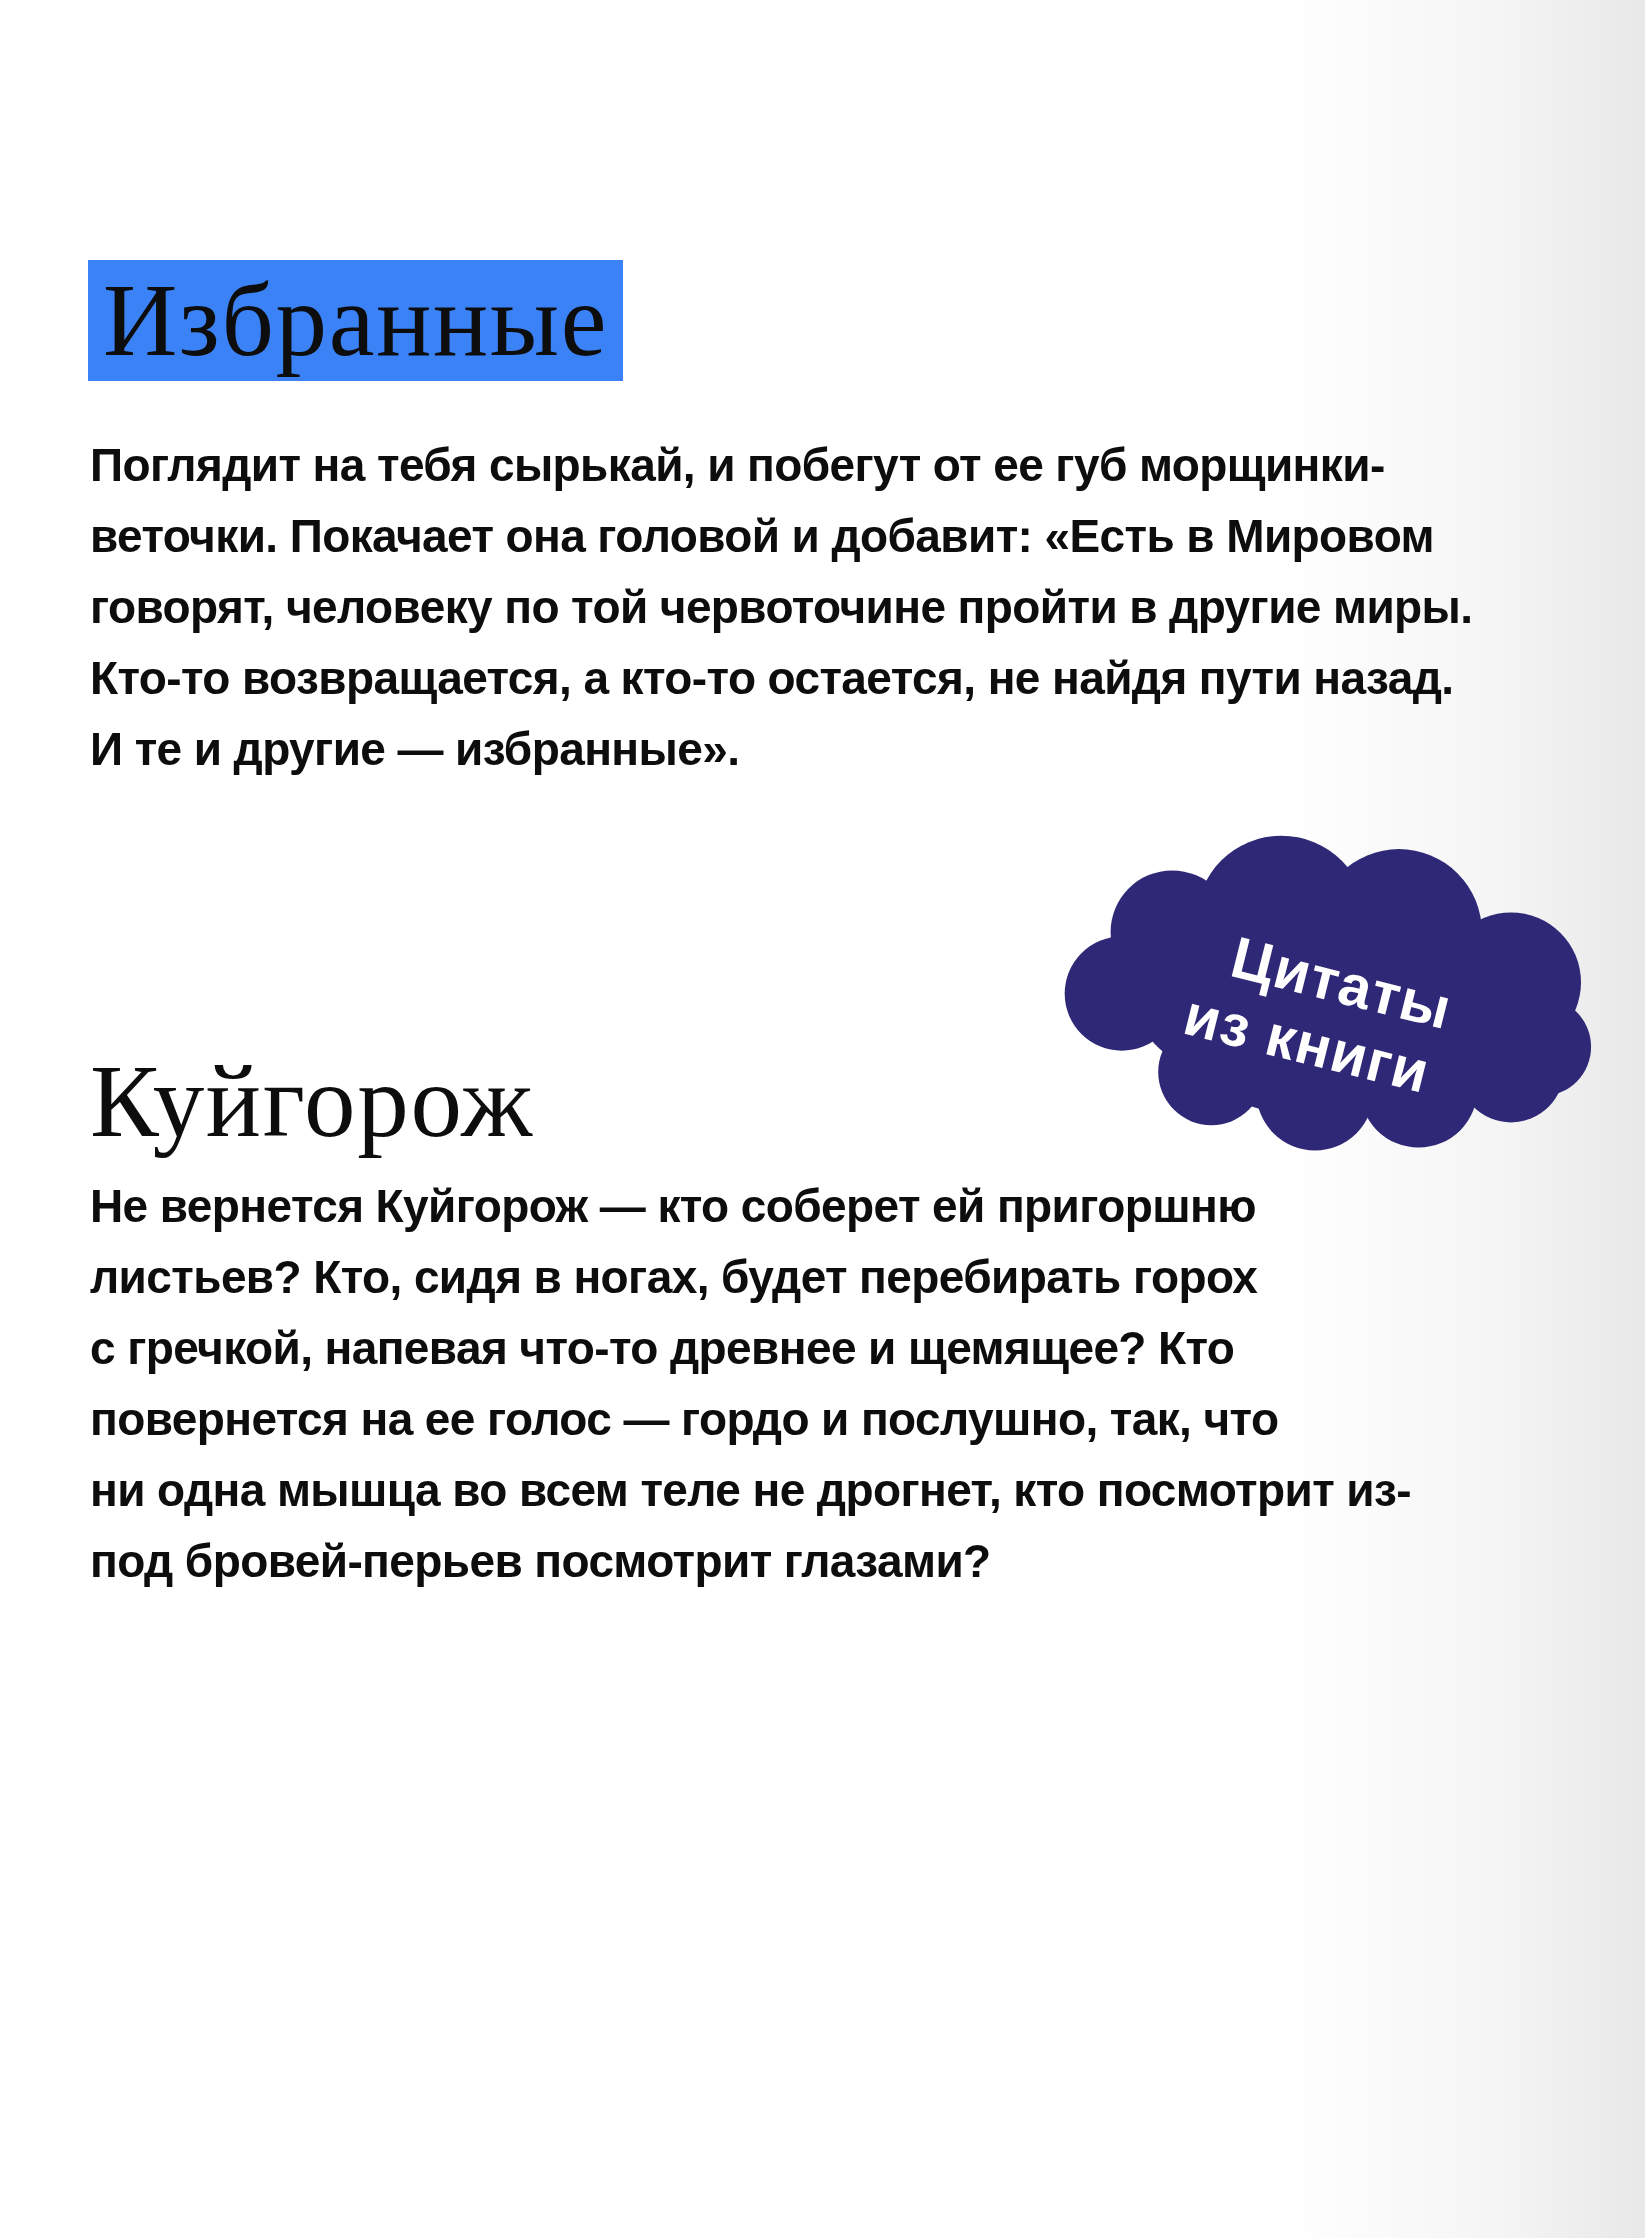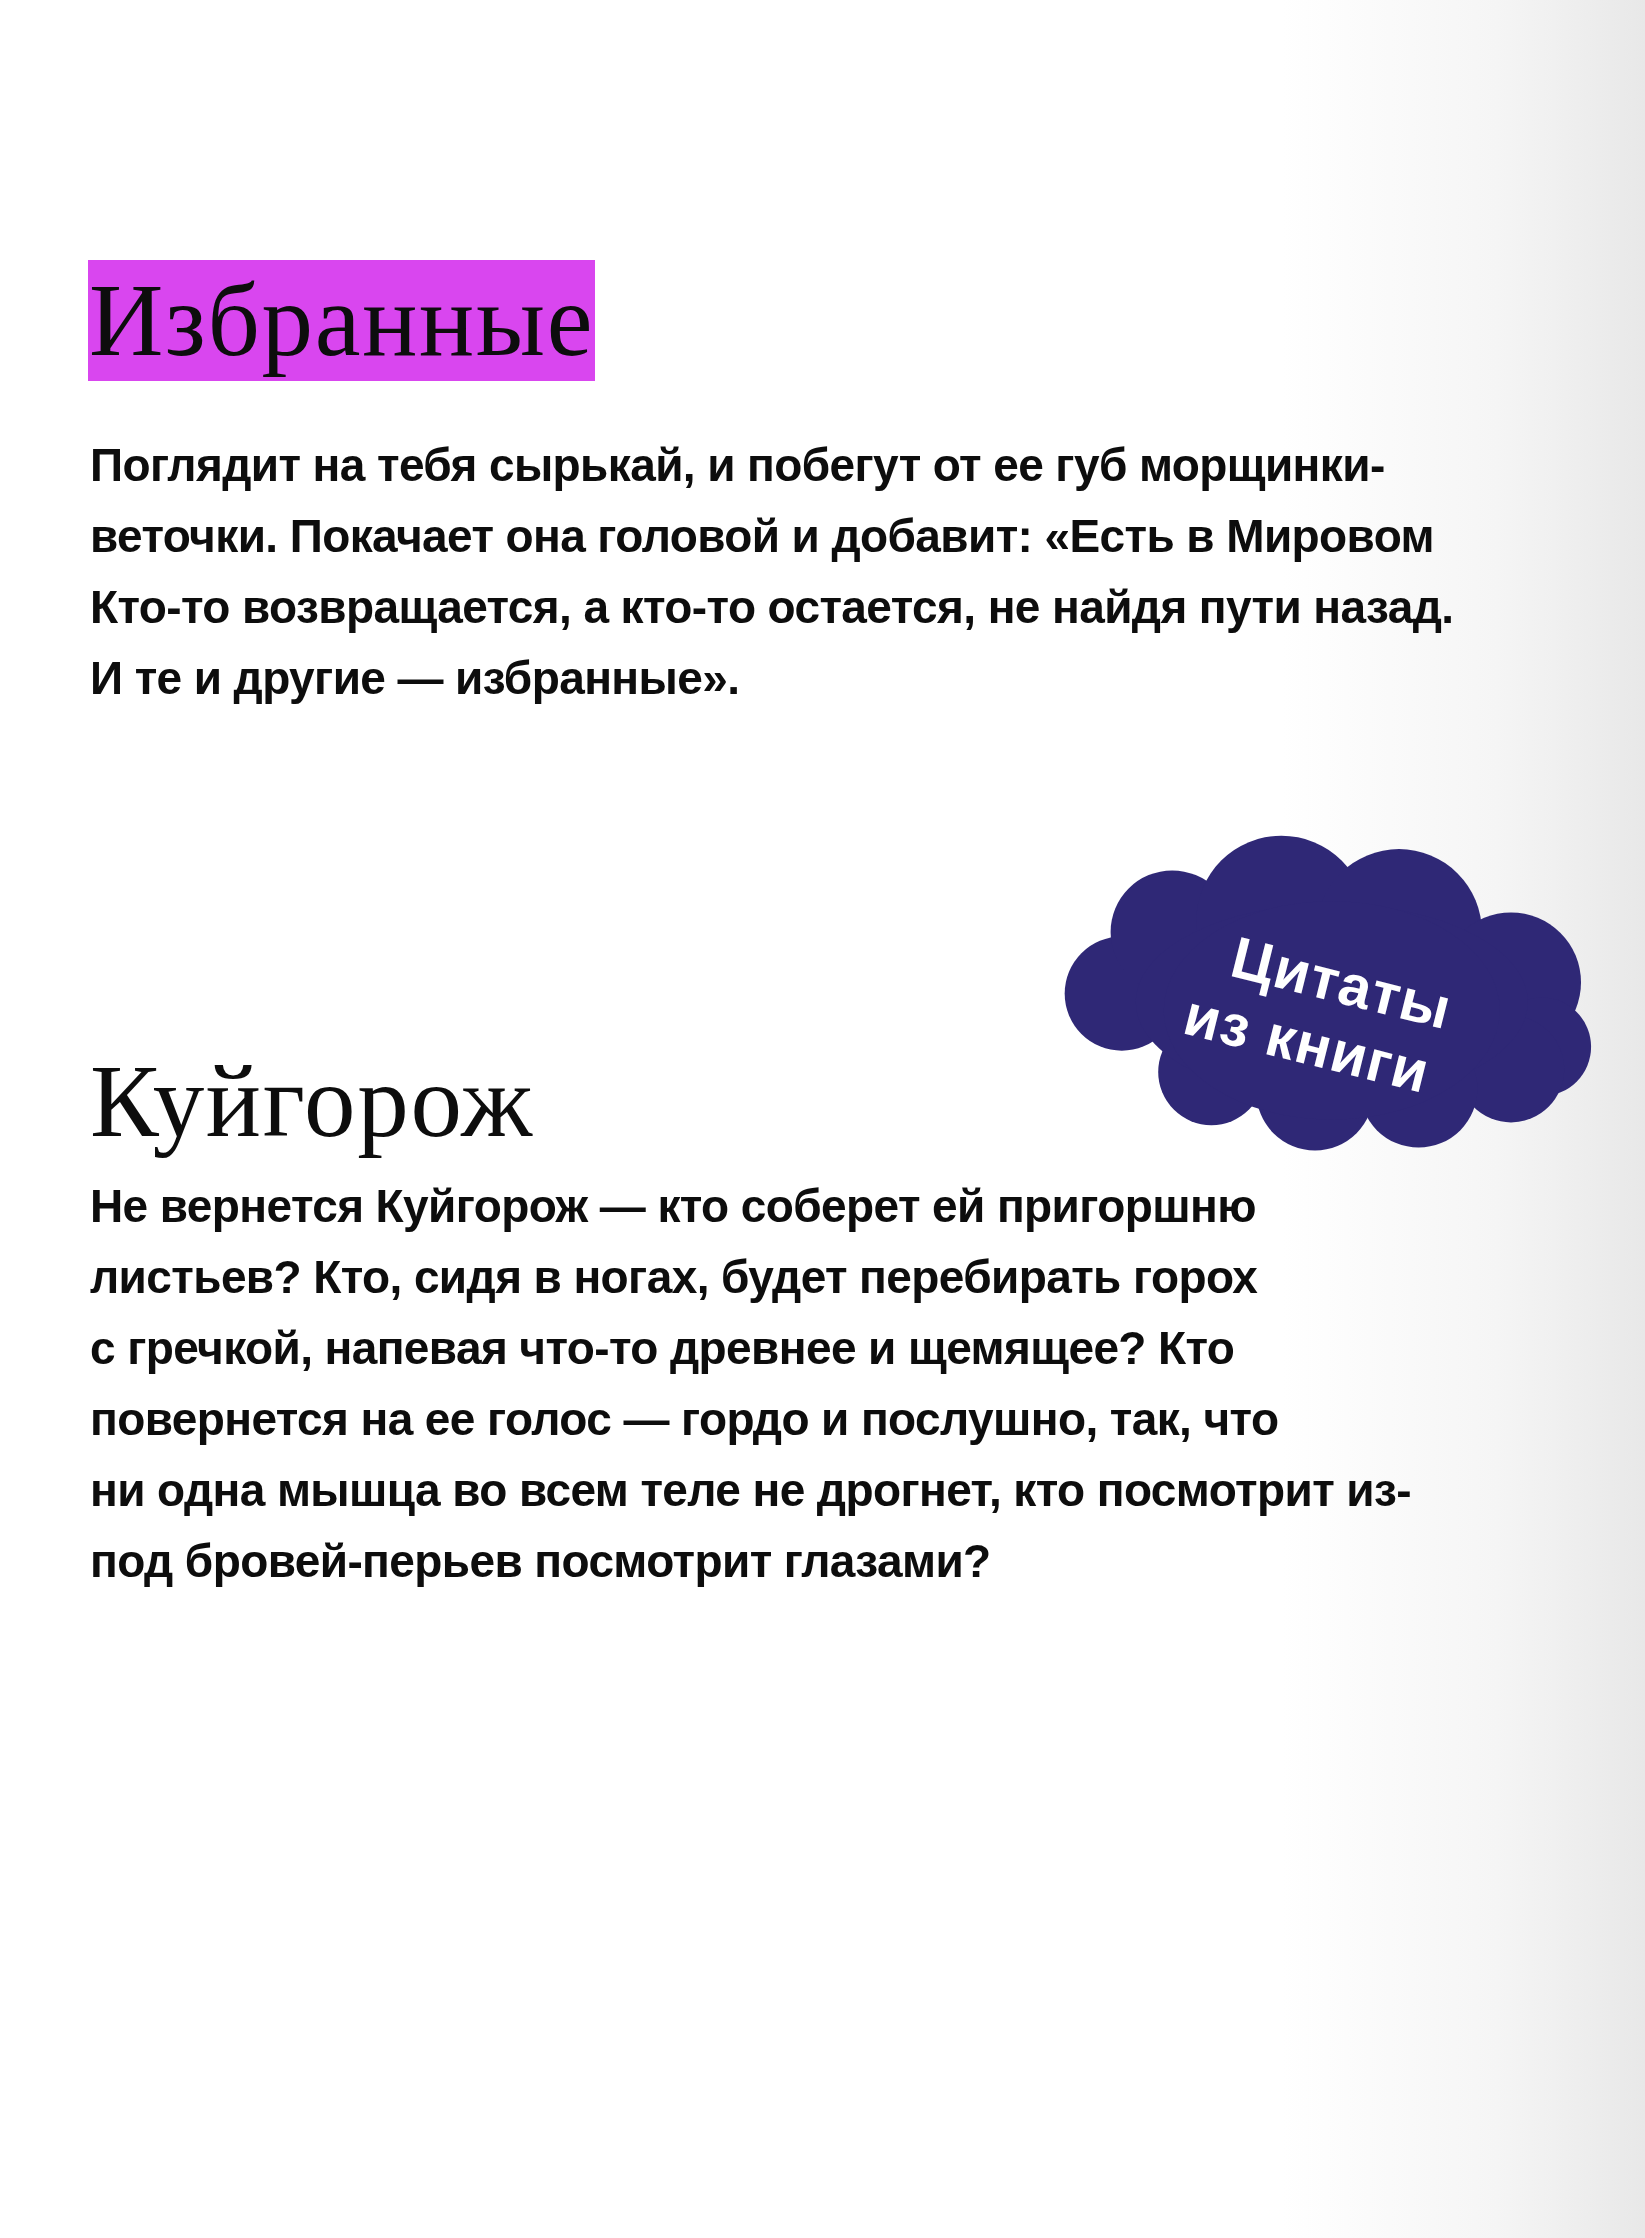--- a/index.html
+++ b/index.html
@@ -16,22 +16,22 @@
     margin: 0;
     font-family: "Liberation Serif", serif;
     font-weight: 400;
     font-size: 103px;
     white-space: nowrap;
     color: #0d0d0d;
   }
   .h1 { left: 88px; top: 260px; line-height: 121px; }
   .h1 .hl {
     display: inline-block;
-    background: #d946ef;
-    padding: 0 1px;
+    background: #3b82f6;
+    padding: 0 15px;
     letter-spacing: 1.7px;
   }
   .h2 { left: 90px; top: 1006px; line-height: 1; letter-spacing: 1.7px; margin-top: 44px; }
   .para {
     position: absolute;
     left: 90px;
     font-size: 46px;
     line-height: 71px;
     letter-spacing: -0.6px;
     white-space: nowrap;
@@ -60,20 +60,21 @@
 
 <div>
 
   <h1 class="heading-serif h1">
     <span class="hl">Избранные</span>
   </h1>
 
   <div class="para p1">
     <div>Поглядит на тебя сырькай, и побегут от ее губ морщинки-</div>
     <div>веточки. Покачает она головой и добавит: «Есть в Мировом</div>
+    <div>говорят, человеку по той червоточине пройти в другие миры.</div>
     <div>Кто-то возвращается, а кто-то остается, не найдя пути назад.</div>
     <div>И те и другие — избранные».</div>
   </div>
 
   <div class="badge">
     <svg viewBox="0 0 950 575" xmlns="http://www.w3.org/2000/svg">
       <g fill="#2f2876">
         <circle cx="105" cy="285" r="102"></circle>
         <circle cx="195" cy="175" r="110"></circle>
         <circle cx="390" cy="155" r="152"></circle>

